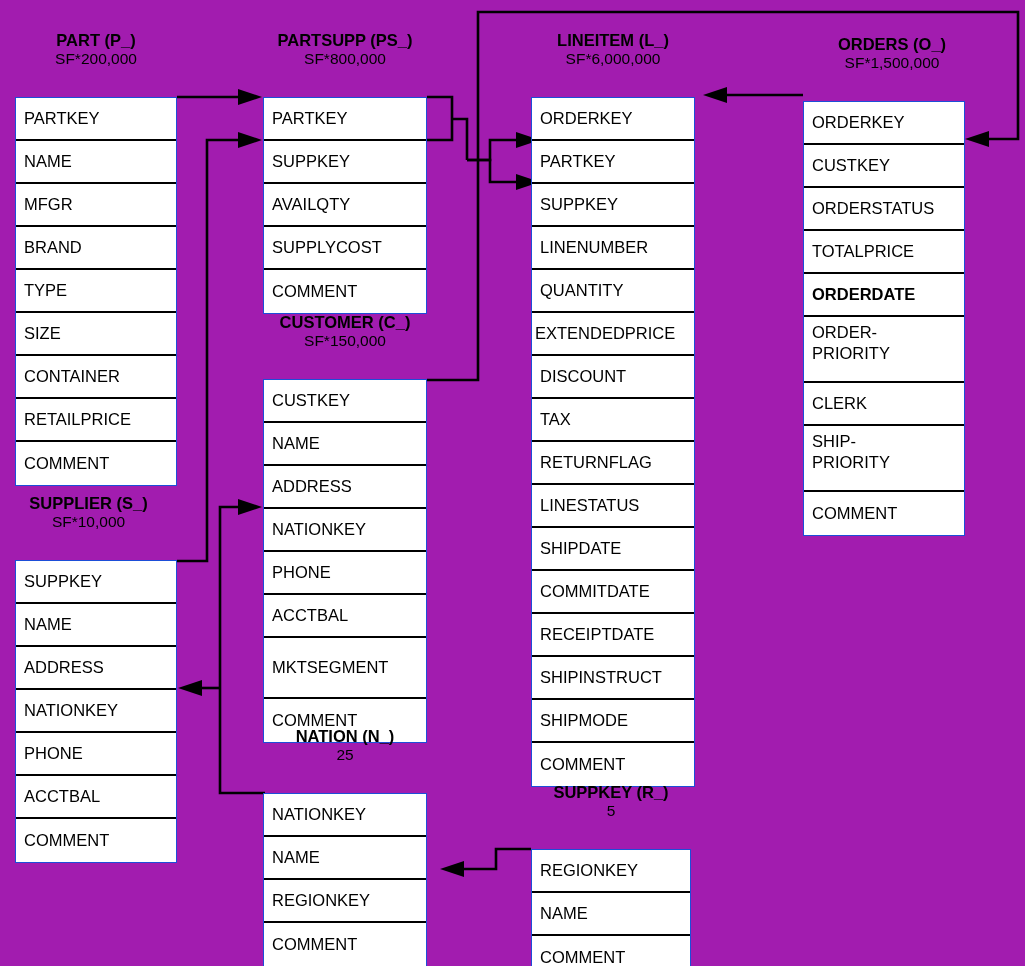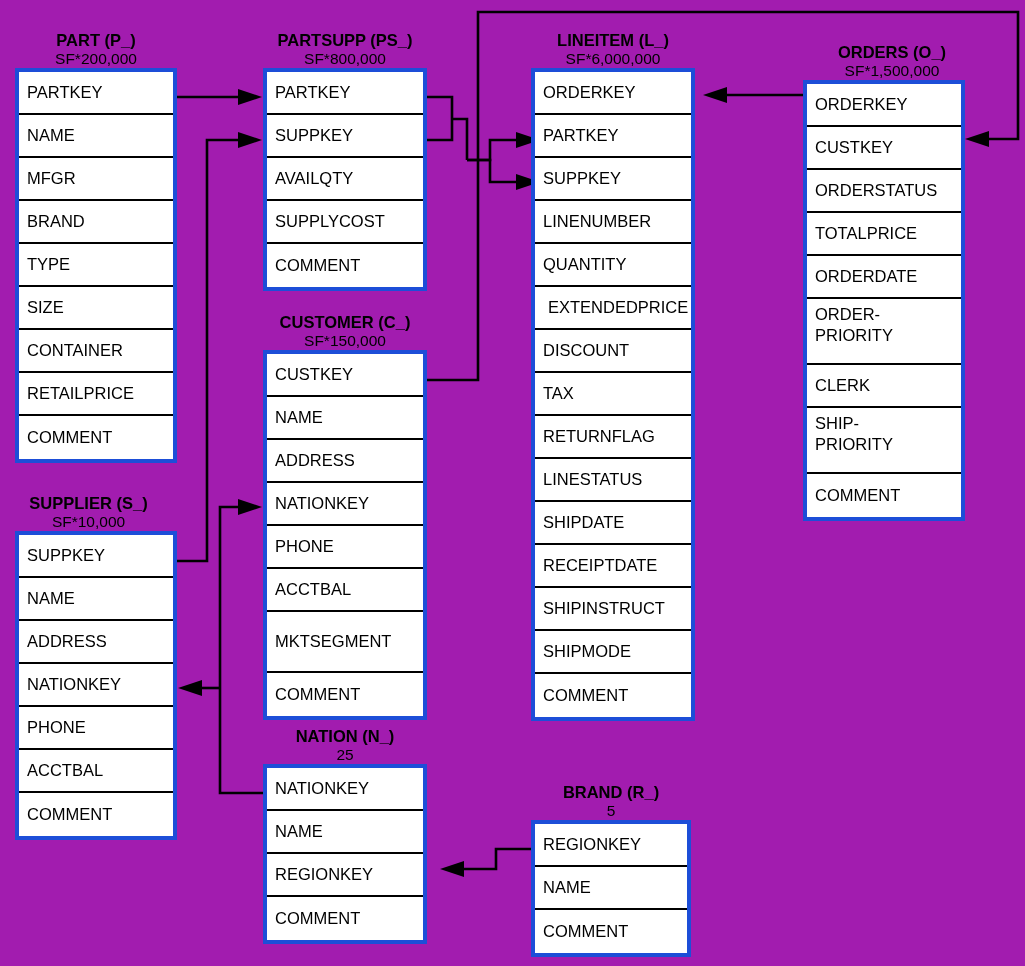--- a/index.html
+++ b/index.html
@@ -26,23 +26,24 @@
     line-height: 20px;
     white-space: nowrap;
   }
   .tbl-count {
     font-size: 15.5px;
     text-align: center;
     line-height: 18px;
     white-space: nowrap;
   }
   .tbl-box {
-    border: 4px solid #1d4ed8;
+    border: 1px solid #1d4ed8;
     background: #ffffff;
     box-sizing: border-box;
+    margin-top: 29px;
   }
   .fld {
     border-bottom: 2px solid #000000;
     box-sizing: border-box;
     display: flex;
     align-items: center;
     padding-left: 8px;
     font-size: 16.5px;
     line-height: 19px;
     overflow: hidden;
@@ -194,52 +195,53 @@
 
   <div class="table-block" style="left:531px; top:30px; width:164px;">
     <div class="tbl-title">LINEITEM (L_)</div>
     <div class="tbl-count">SF*6,000,000</div>
     <div class="tbl-box" style="width:164px;">
       <div class="fld" style="height:43px;">ORDERKEY</div>
       <div class="fld" style="height:43px;">PARTKEY</div>
       <div class="fld" style="height:43px;">SUPPKEY</div>
       <div class="fld" style="height:43px;">LINENUMBER</div>
       <div class="fld" style="height:43px;">QUANTITY</div>
-      <div class="fld" style="height:43px; padding-left:13px;">EXTENDEDPRICE</div>
+      <div class="fld" style="height:43px; padding-left:3px;">EXTENDEDPRICE</div>
       <div class="fld" style="height:43px;">DISCOUNT</div>
       <div class="fld" style="height:43px;">TAX</div>
       <div class="fld" style="height:43px;">RETURNFLAG</div>
       <div class="fld" style="height:43px;text-align:center;">LINESTATUS</div>
       <div class="fld" style="height:43px;">SHIPDATE</div>
+      <div class="fld" style="height:43px;">COMMITDATE</div>
       <div class="fld" style="height:43px;">RECEIPTDATE</div>
       <div class="fld" style="height:43px;">SHIPINSTRUCT</div>
       <div class="fld" style="height:43px;text-align:center;">SHIPMODE</div>
       <div class="fld" style="height:43px;">COMMENT</div>
     </div>
   </div>
 
   <div class="table-block" style="left:531px; top:782px; width:160px;">
-    <div class="tbl-title">BRAND (R_)</div>
+    <div class="tbl-title">SUPPKEY (R_)</div>
     <div class="tbl-count">5</div>
     <div class="tbl-box" style="width:160px;">
       <div class="fld" style="height:43px;">REGIONKEY</div>
       <div class="fld" style="height:43px;">NAME</div>
       <div class="fld" style="height:43px;">COMMENT</div>
     </div>
   </div>
 
-  <div class="table-block" style="left:803px; top:42px; width:178px;">
+  <div class="table-block" style="left:803px; top:34px; width:178px;">
     <div class="tbl-title">ORDERS (O_)</div>
     <div class="tbl-count">SF*1,500,000</div>
     <div class="tbl-box" style="width:162px;">
       <div class="fld" style="height:43px;">ORDERKEY</div>
       <div class="fld" style="height:43px;">CUSTKEY</div>
       <div class="fld" style="height:43px;">ORDERSTATUS</div>
       <div class="fld" style="height:43px;">TOTALPRICE</div>
-      <div class="fld" style="height:43px;">ORDERDATE</div>
+      <div class="fld" style="height:43px;font-weight:bold;">ORDERDATE</div>
       <div class="fld two-line" style="height:66px;">
         <div>ORDER-</div>
         <div>PRIORITY</div>
       </div>
       <div class="fld" style="height:43px;">CLERK</div>
       <div class="fld two-line" style="height:66px;">
         <div>SHIP-</div>
         <div>PRIORITY</div>
       </div>
       <div class="fld" style="height:43px;">COMMENT</div>

